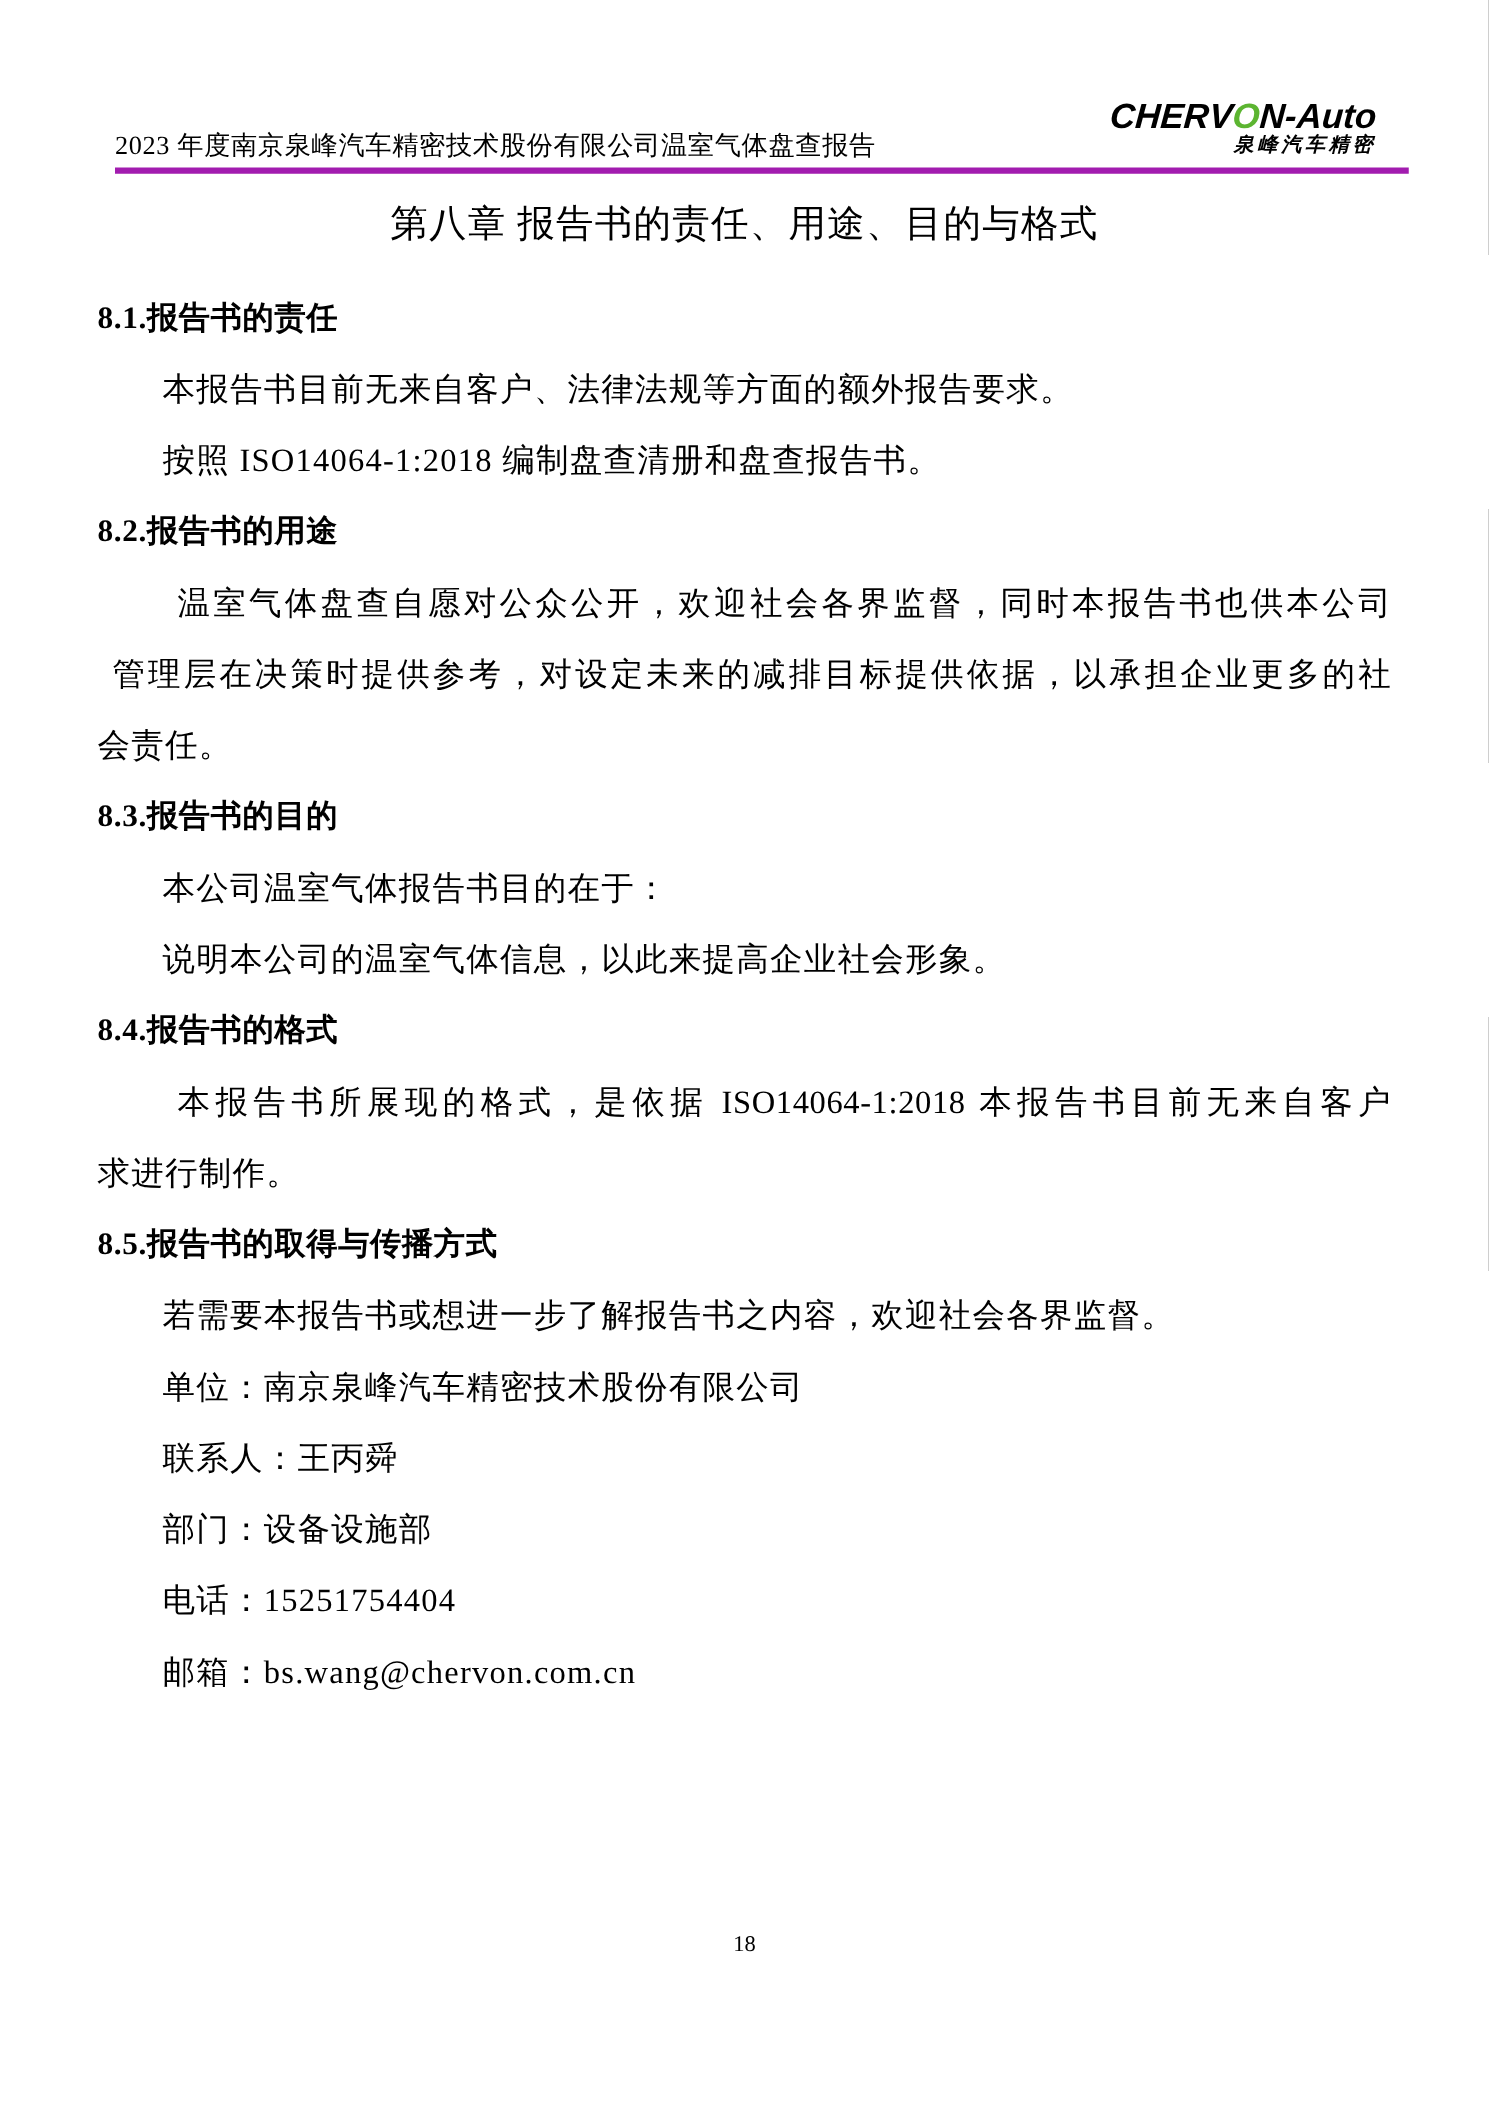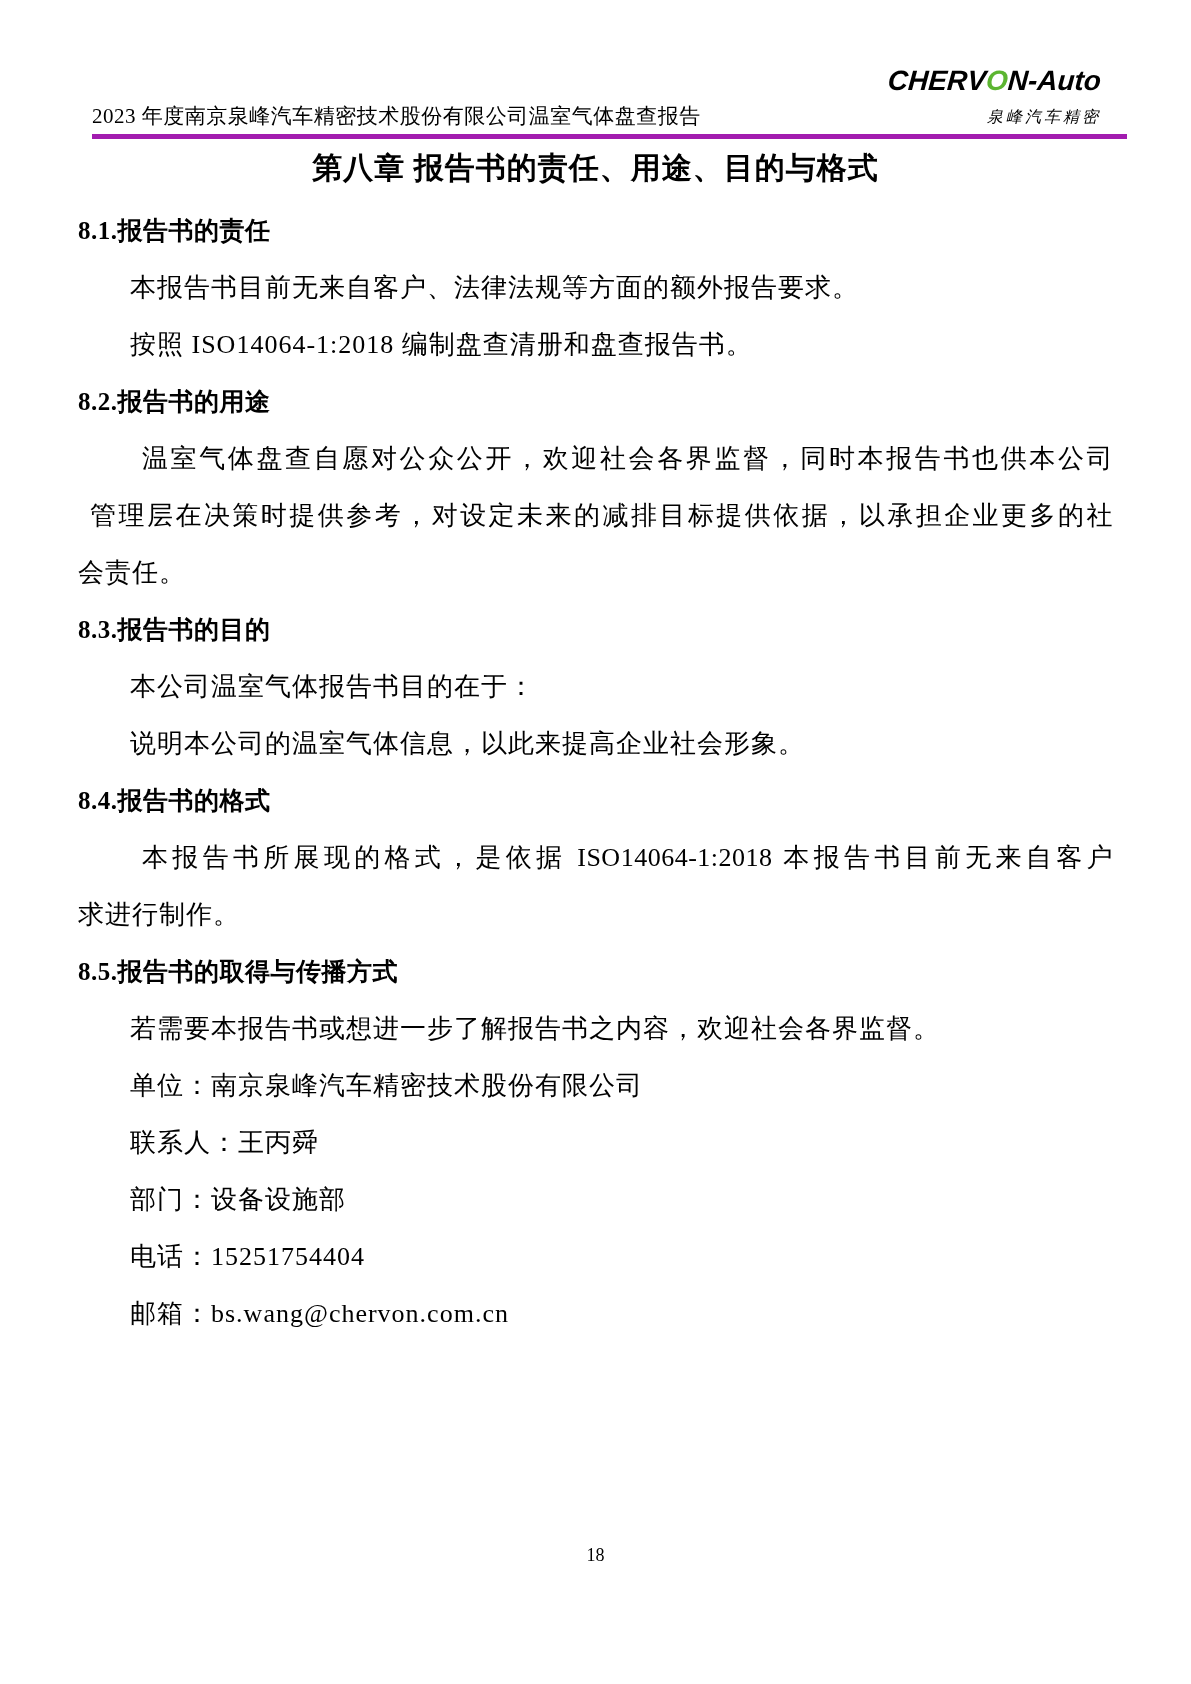--- a/index.html
+++ b/index.html
@@ -26,28 +26,28 @@
   }
   .logo-wordmark {
     font-family:"Liberation Sans","DejaVu Sans",sans-serif;
     font-weight:700; font-style:italic;
     font-size:28px; letter-spacing:0px; white-space:nowrap;
     transform:skewX(-4deg); display:inline-block;
   }
   .logo-o { font-weight:700; }
   .logo-subtitle {
     font-family:"Liberation Sans","DejaVu Sans",sans-serif;
-    font-weight:400; font-style:italic;
-    font-size:16px; letter-spacing:3px; margin-top:14px; white-space:nowrap;
+    font-weight:700; font-style:italic;
+    font-size:16px; letter-spacing:3px; margin-top:2px; white-space:nowrap;
   }
   
   .content { position:absolute; top:134px; left:78px; width:1035px; }
   .chapter-title {
-    text-align:center; font-weight:700; font-size:30px;
-    letter-spacing:1px; line-height:44px; margin:12px 0;
+    text-align:center; font-weight:400; font-size:30px;
+    letter-spacing:1px; line-height:44px; margin:24px 0;
     white-space:nowrap;
   }
   .sec-heading {
     font-weight:700; font-size:25px; line-height:57px; height:57px;
     letter-spacing:0.5px; white-space:nowrap;
   }
   .line {
     font-size:26px; line-height:57px; height:57px;
     letter-spacing:1px; white-space:nowrap;
   }

